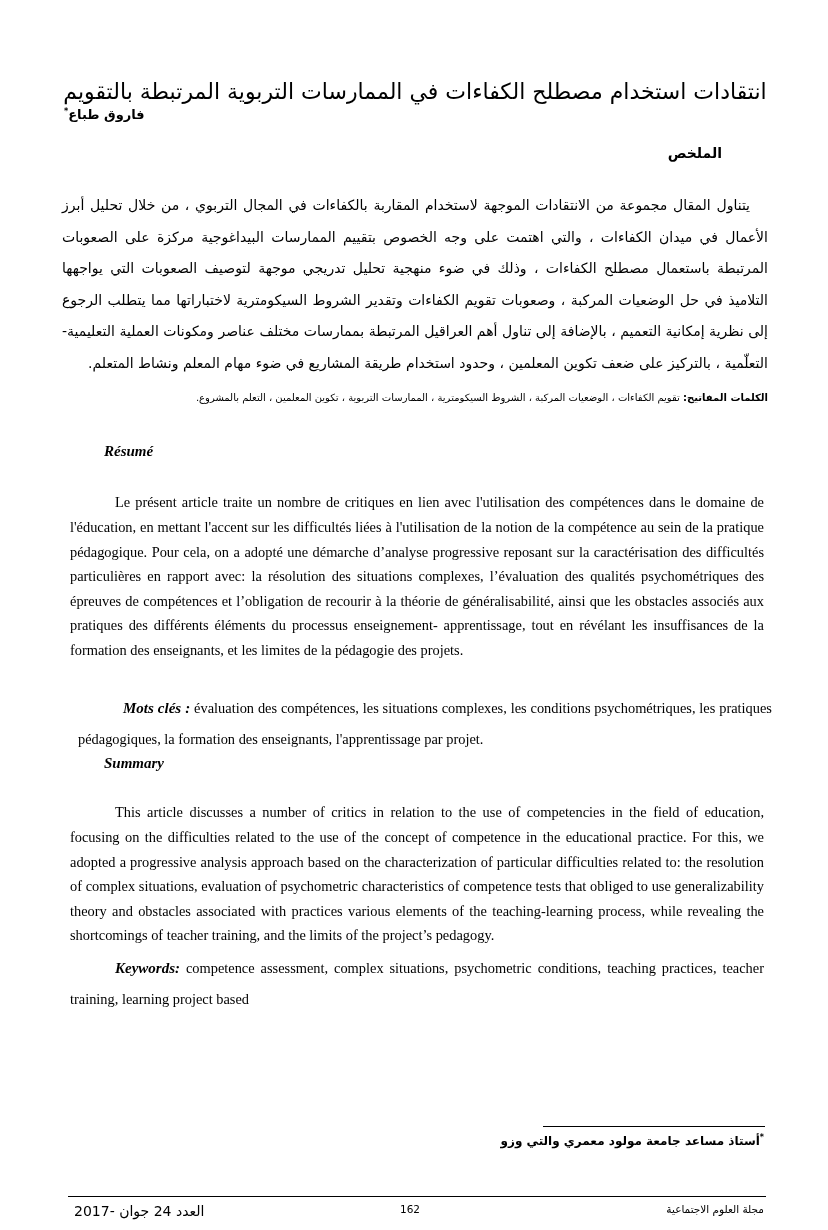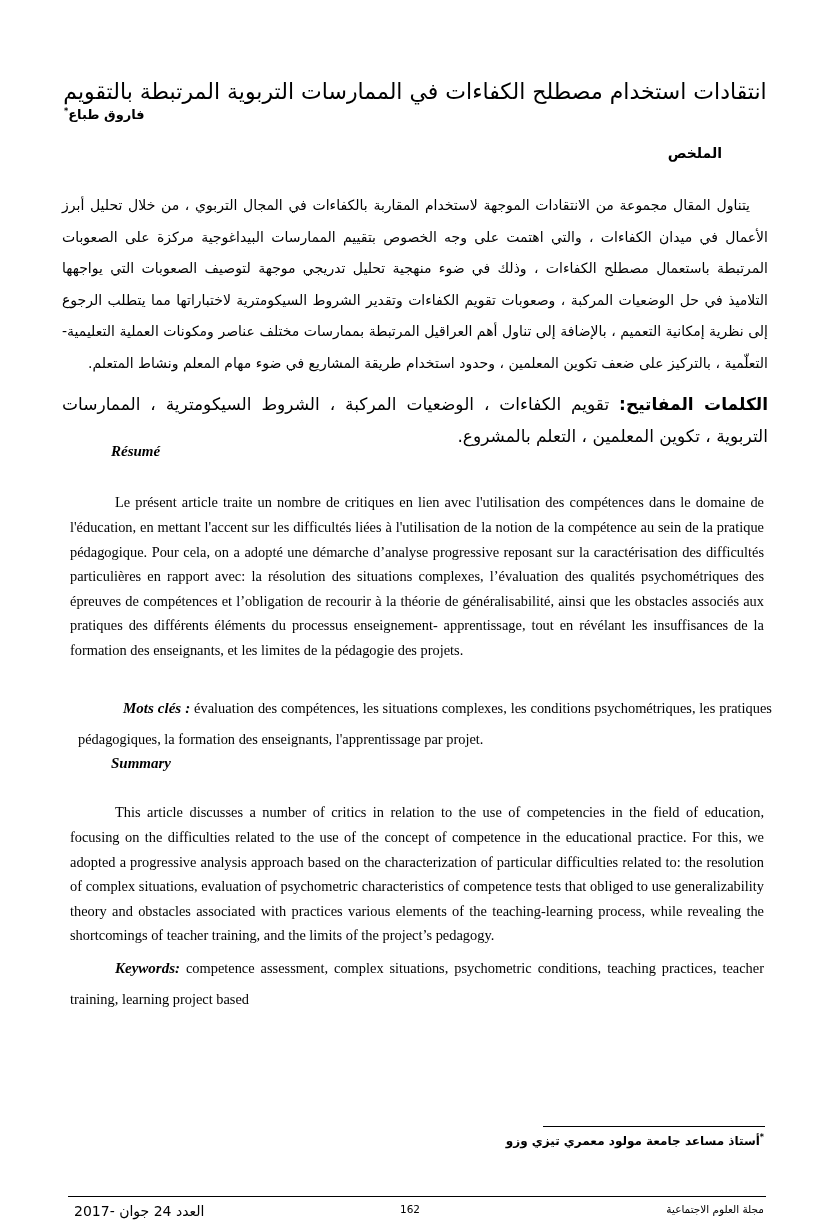--- a/index.html
+++ b/index.html
@@ -24,26 +24,26 @@
     }
     .ar-abstract {
       position: absolute; left: 62px; top: 176px; width: 706px;
       direction: rtl; text-align: justify; text-align-last: right;
       font-family: "DejaVu Sans", sans-serif; font-size: 14px; line-height: 31.5px;
       text-indent: 18px;
     }
     .ar-keywords {
       position: absolute; left: 62px; top: 372px; width: 706px;
       direction: rtl; text-align: justify; text-align-last: right;
-      font-family: "DejaVu Sans", sans-serif; font-size: 17px; line-height: 31.5px;
+      font-family: "DejaVu Sans", sans-serif; font-size: 10px; line-height: 31.5px;
     }
     .ar-keywords .kw-label { font-weight: bold; }
 
     .lat-heading {
-      position: absolute; left: 111px;
+      position: absolute; left: 104px;
       font-family: "Liberation Serif", serif; font-style: italic; font-weight: bold; font-size: 15px;
     }
     .resume-heading { top: 443px; }
     .summary-heading { top: 755px; }
 
     .lat-para {
       position: absolute; left: 70px; width: 694px;
       font-family: "Liberation Serif", serif; font-size: 14.4px; line-height: 24.6px;
       text-align: justify; text-indent: 45px;
     }
@@ -101,20 +101,20 @@
 
   <div class="lat-heading resume-heading">Résumé</div>
   <p class="lat-para resume-body">Le présent article traite un nombre de critiques en lien avec l'utilisation des compétences dans le domaine de l'éducation, en mettant l'accent sur les difficultés liées à l'utilisation de la notion de la compétence au sein de la pratique pédagogique. Pour cela, on a adopté une démarche d’analyse progressive reposant sur la caractérisation des difficultés particulières en rapport avec: la résolution des situations complexes, l’évaluation des qualités psychométriques des épreuves de compétences et l’obligation de recourir à la théorie de généralisabilité, ainsi que les obstacles associés aux pratiques des différents éléments du processus enseignement- apprentissage,  tout en révélant  les insuffisances de la formation  des enseignants, et les limites de la pédagogie des projets.</p>
   <p class="lat-kw motscles"><span class="kw-label">Mots clés :</span><span> évaluation des compétences, les situations complexes, les conditions psychométriques, les pratiques pédagogiques, la formation des enseignants, l'apprentissage par projet.</span></p>
 
   <div class="lat-heading summary-heading">Summary</div>
   <p class="lat-para summary-body">This article discusses a number of critics in relation to the use of competencies in the field of education, focusing on the difficulties related to the use of the concept of competence in the educational practice. For this, we adopted a progressive analysis approach based on the characterization of particular difficulties related to: the resolution of complex situations, evaluation of psychometric characteristics of competence tests that obliged to use generalizability theory and obstacles associated with practices various elements of the teaching-learning process, while revealing the shortcomings of teacher training, and the limits of the project’s pedagogy.</p>
   <p class="lat-kw keywords-en"><span class="kw-label">Keywords:</span><span> competence assessment, complex situations, psychometric conditions, teaching practices, teacher training, learning project based</span></p>
 
   <div class="footnote-rule"></div>
-  <div class="footnote"><sup>*</sup><span>أستاذ مساعد جامعة مولود معمري تيزي وزو</span></div>
+  <div class="footnote"><sup>*</sup><span>أستاذ مساعد جامعة مولود معمري والتي وزو</span></div>
 
   <div class="footer-rule"></div>
   <div class="footer-left">العدد 24 جوان -2017</div>
   <div class="footer-center">162</div>
   <div class="footer-right">مجلة العلوم الاجتماعية</div>
 
 </div>
 
 </body></html>

